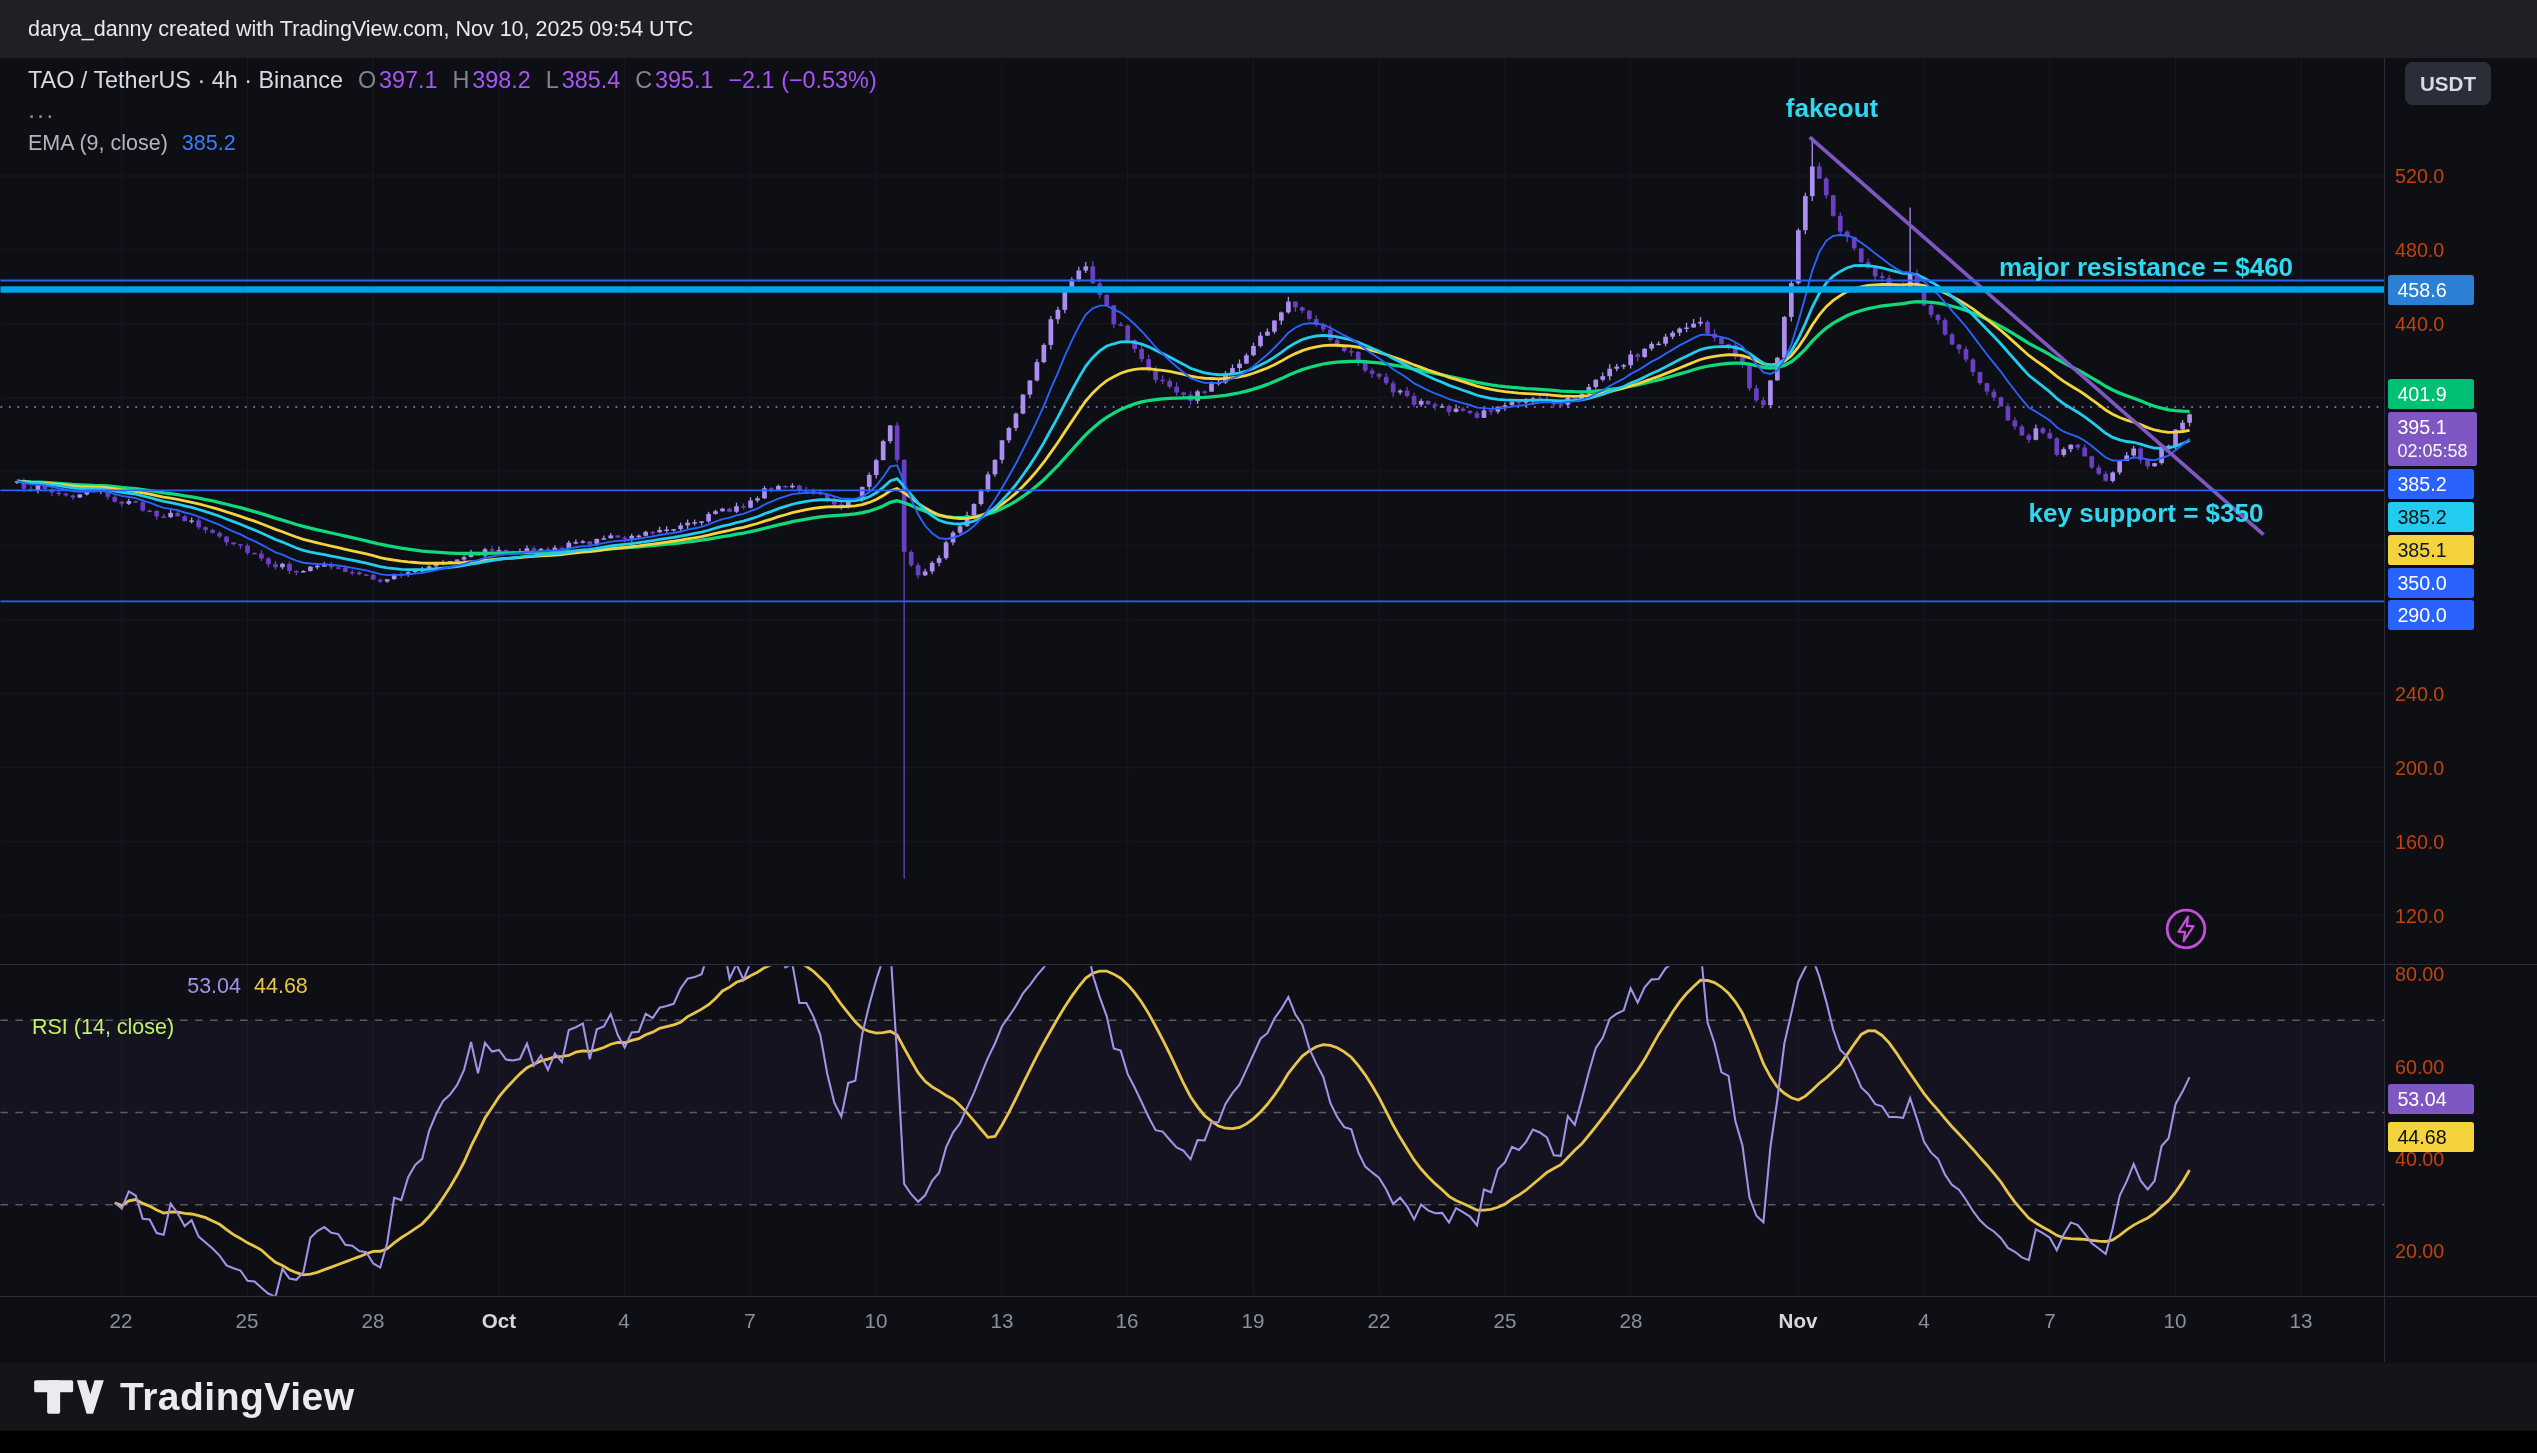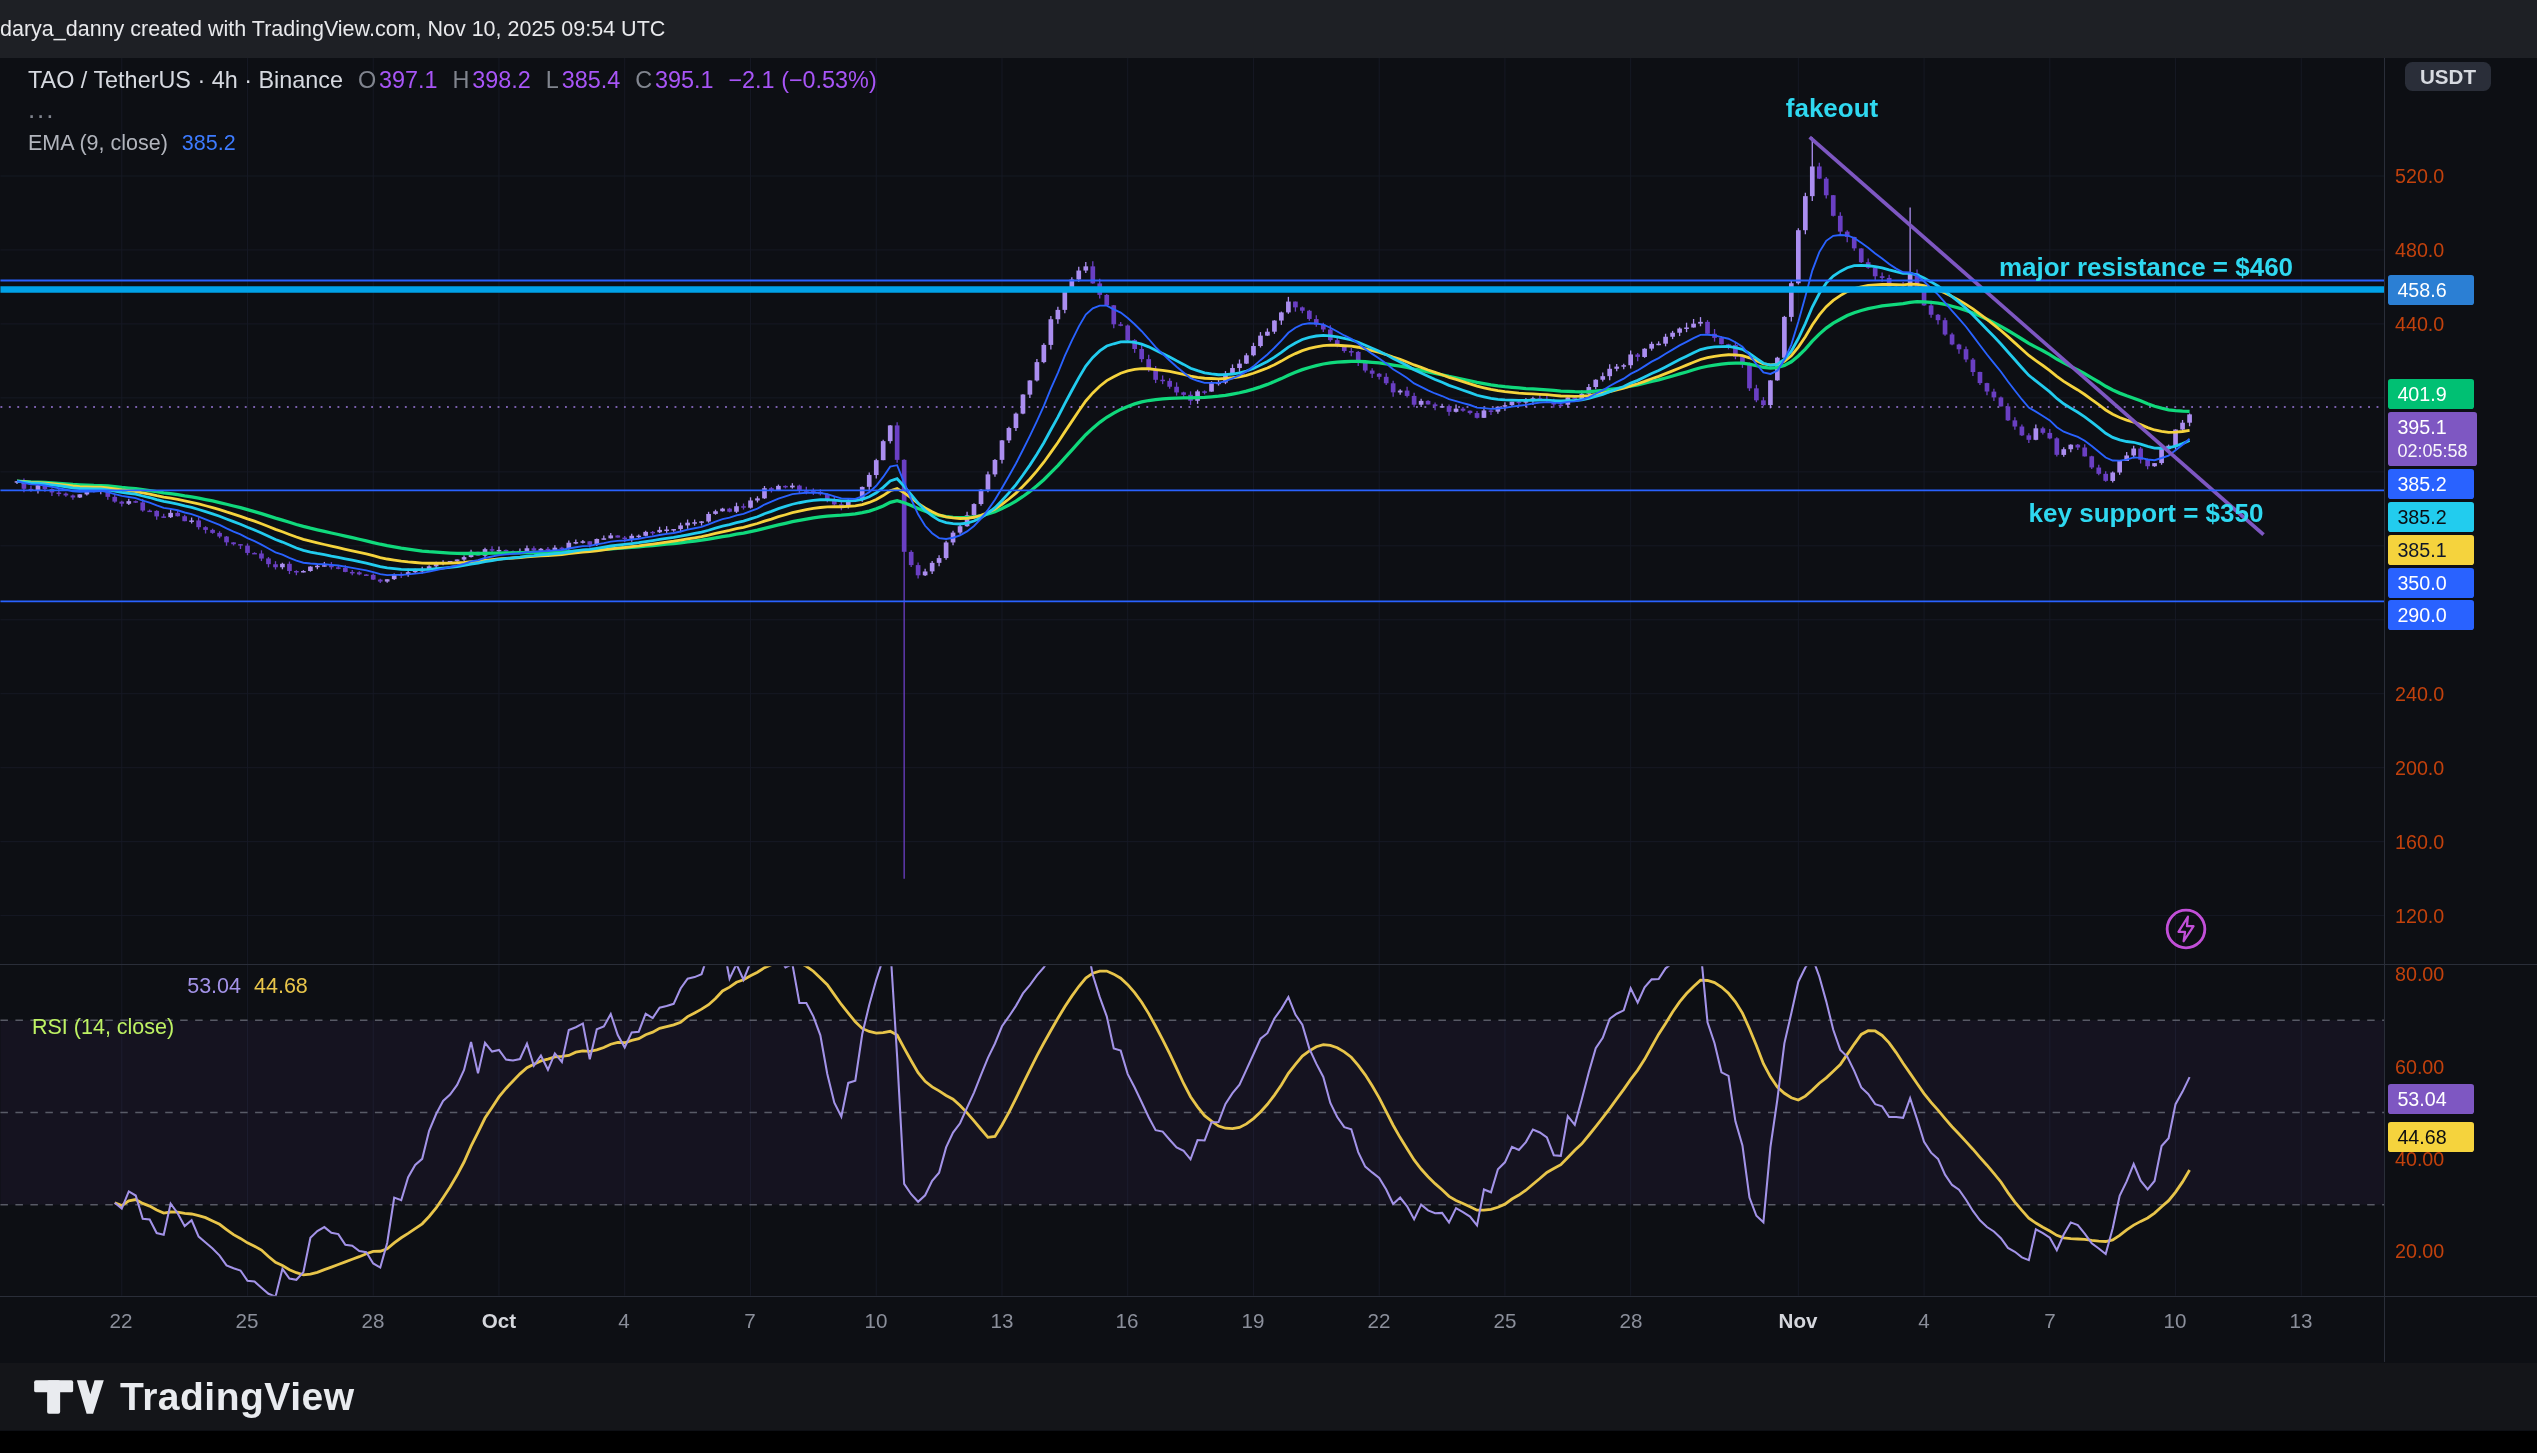--- a/index.html
+++ b/index.html
@@ -1,20 +1,20 @@
 <!DOCTYPE html>
 <html style="font-size:15px"><head>
 <meta charset="utf-8">
 <style>
   html,body{margin:0;padding:0;background:#000;}
   .stage{position:relative;width:2538px;height:1453px;background:#0d0f14;overflow:hidden;
          font-family:"Liberation Sans",sans-serif;}
   
   .topbar{position:absolute;left:0;top:0;width:2538px;height:58px;background:#1e2025;
-          display:flex;align-items:center;box-sizing:border-box;z-index:30;}
+          display:flex;align-items:center;padding-left:28px;box-sizing:border-box;z-index:30;}
   .topbar span{color:#e8e9ec;font-size:21.5px;}
   
   #chart-svg{position:absolute;left:0;top:0;width:2538px;height:1453px;z-index:1;}
   .axis-v{position:absolute;left:2384px;top:58px;width:0.9px;height:1304px;background:#2a2e39;z-index:6;}
   .sep{position:absolute;left:0;width:2538px;height:0.9px;background:#2a2e39;z-index:6;}
   
   .legend1{position:absolute;left:28px;top:67px;display:flex;align-items:baseline;gap:15px;z-index:10;font-size:23.4px;}
   .legend1 .title{color:#d6d9e0;}
   .pair{display:flex;gap:2.8px;align-items:baseline;}
   .lab{color:#81858f;}
@@ -30,21 +30,21 @@
   
   .pl{position:absolute;left:2395px;color:#c2410c;font-size:19.7px;transform:translateY(-50%);z-index:5;}
   .badge{position:absolute;left:2388px;min-width:86px;box-sizing:border-box;padding:2.8px 9.4px;
          font-size:19.7px;border-radius:2.8px;color:#fff;z-index:8;line-height:24px;white-space:nowrap;}
   .badge .sub{display:block;font-size:18px;opacity:.95;}
   .xl{position:absolute;top:1309px;color:#8b8f9b;font-size:20.6px;transform:translateX(-50%);z-index:5;}
   .xl.emph{color:#d5d7dd;font-weight:bold;}
   
   .anno{position:absolute;color:#2fd8f0;font-weight:bold;font-size:26px;transform:translate(-50%,-50%);
         white-space:nowrap;z-index:9;}
-  .usdt-btn{position:absolute;left:2405px;top:62px;width:86px;height:29px;background:#2a2e39;border-radius:7.5px;
+  .usdt-btn{position:absolute;left:2405px;top:62px;width:86px;height:43px;background:#2a2e39;border-radius:7.5px;
             color:#d7dae0;font-size:20.6px;font-weight:bold;display:flex;align-items:center;justify-content:center;z-index:31;}
   .bolt{position:absolute;width:49px;height:49px;z-index:9;transform:translate(-50%,-50%);}
   
   .brandbar{position:absolute;left:0;top:1363px;width:2538px;height:67px;background:#141519;z-index:20;
             display:flex;align-items:center;padding-left:32px;box-sizing:border-box;gap:15px;}
   .word{color:#e9ebef;font-size:39px;font-weight:bold;letter-spacing:0.5px;}
   .blackstrip{position:absolute;left:0;top:1431px;width:2538px;height:22.5px;background:#000;z-index:21;}
 </style>
 </head>
 <body>

